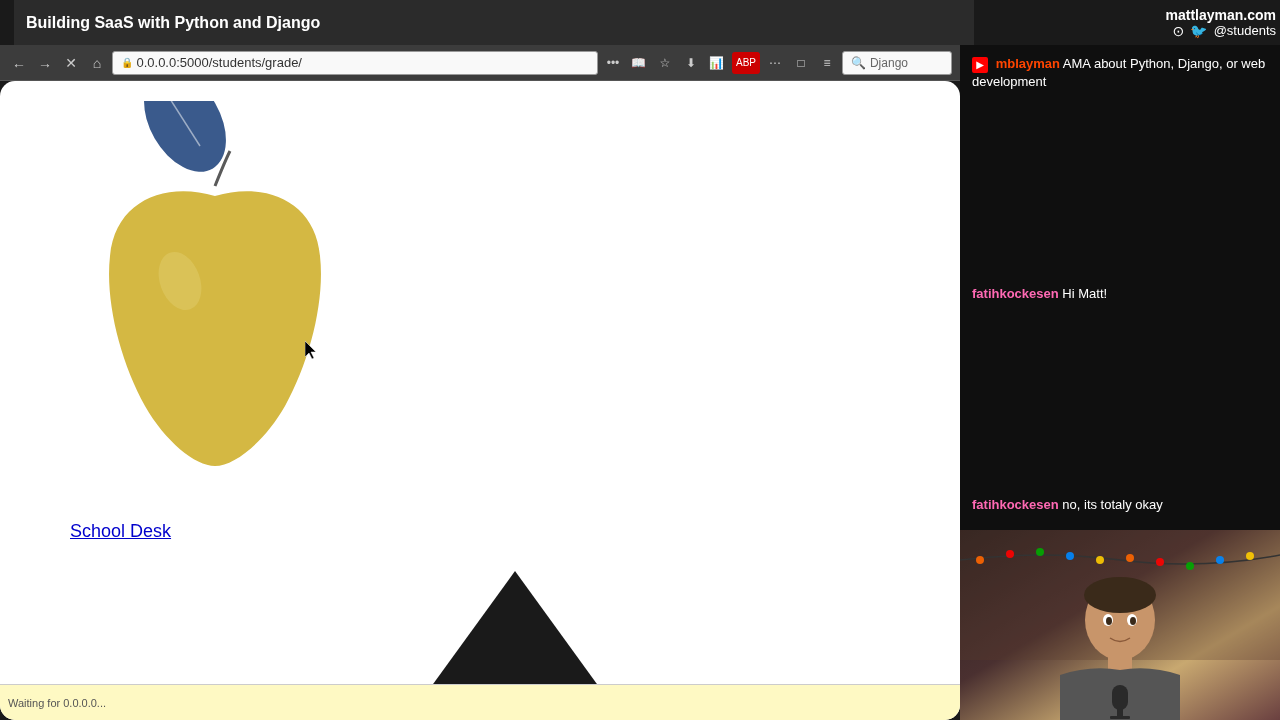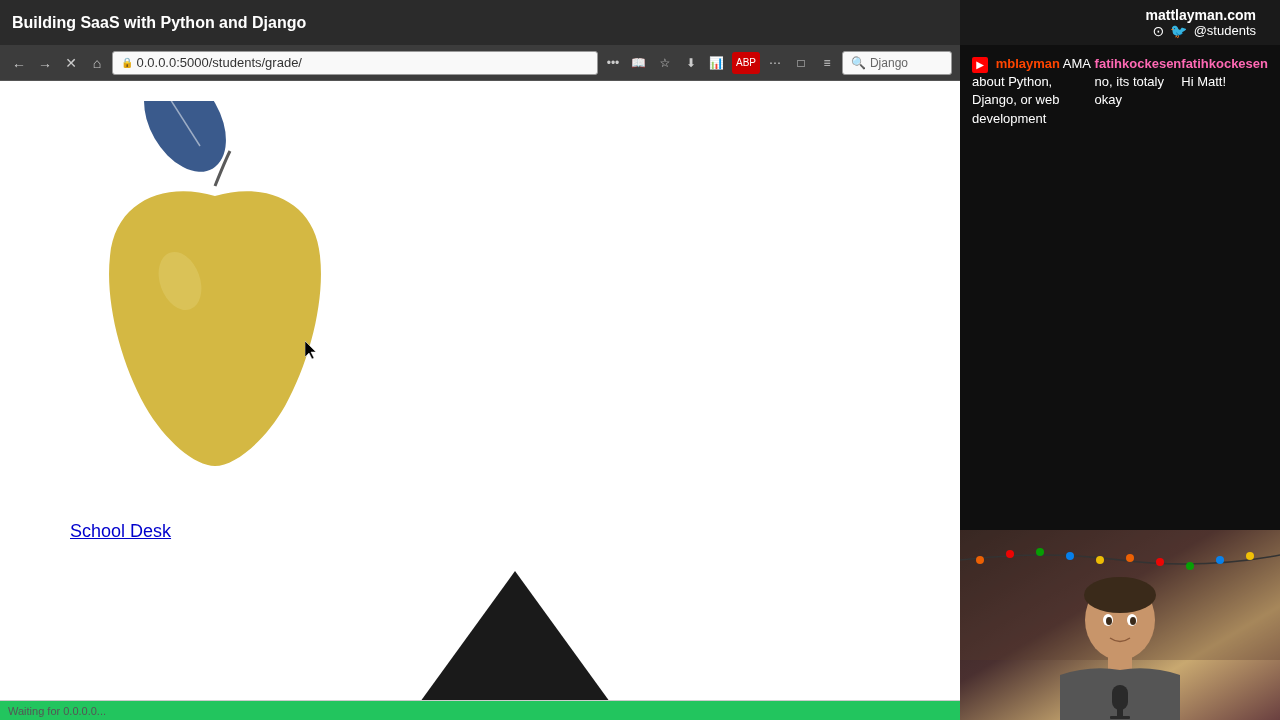--- a/index.html
+++ b/index.html
@@ -8,21 +8,21 @@
       height: 720px;
       background: #1a1a1a;
       font-family: Arial, sans-serif;
       overflow: hidden;
       position: relative;
     }
 
     
     .title-bar {
       position: absolute;
-      top: 0; left: 0;
+      top: 0; left: 14px;
       width: 960px;
       height: 45px;
       background: #2b2b2b;
       display: flex;
       align-items: center;
       padding: 0 12px;
       z-index: 10;
     }
     .title-text {
       color: #ffffff;
@@ -34,21 +34,21 @@
     .right-title {
       position: absolute;
       top: 0; right: 0;
       width: 320px;
       height: 45px;
       background: #1a1a1a;
       display: flex;
       flex-direction: column;
       align-items: flex-end;
       justify-content: center;
-      padding-right: 24px;
+      padding-right: 4px;
     }
     .right-title-main {
       color: #ffffff;
       font-size: 14px;
       font-weight: bold;
     }
     .right-title-social {
       color: #ffffff;
       font-size: 13px;
       display: flex;
@@ -127,20 +127,21 @@
     }
 
     
     .browser-content {
       position: absolute;
       top: 81px; left: 0;
       width: 960px;
       height: 639px;
       background: #ffffff;
       overflow: hidden;
+      border-radius: 15px;
     }
 
     
     .apple-container {
       position: absolute;
       top: 20px;
       left: 65px;
       width: 300px;
       height: 380px;
     }
@@ -166,22 +167,22 @@
       border-left: 145px solid transparent;
       border-right: 145px solid transparent;
       border-bottom: 200px solid #1a1a1a;
     }
 
     
     .status-bar {
       position: absolute;
       bottom: 0; left: 0;
       width: 960px;
-      height: 20px;
-      background: #22c55e;
+      height: 36px;
+      background: #fef9c3;
       border-top: 1px solid #ccc;
       display: flex;
       align-items: center;
       padding: 0 8px;
     }
     .status-text {
       font-size: 11px;
       color: #555;
     }
 
@@ -206,22 +207,22 @@
       display: flex;
       flex-direction: column;
     }
 
     
     .chat-area {
       flex: 1;
       padding: 10px 12px;
       overflow: hidden;
       display: flex;
-      flex-direction: row;
-      justify-content: center;
+      flex-direction: column;
+      justify-content: space-between;
     }
 
     .chat-message {
       margin-bottom: 6px;
       font-size: 13px;
       line-height: 1.4;
     }
     .chat-username {
       font-weight: bold;
     }
@@ -345,26 +346,26 @@
   <div class="chat-area">
 
     <div class="chat-message">
       <span class="chat-icon">▶</span>
       <span class="chat-username mblayman">mblayman</span>
       <span class="chat-text"> AMA about Python, Django, or web development</span>
     </div>
 
     <div class="chat-message">
       <span class="chat-username fatihkockesen">fatihkockesen</span>
-      <span class="chat-text"> no, its totaly okay</span>
+      <span class="chat-text"> Hi Matt!</span>
     </div>
 
     <div class="chat-message">
       <span class="chat-username fatihkockesen">fatihkockesen</span>
-      <span class="chat-text"> Hi Matt!</span>
+      <span class="chat-text"> no, its totaly okay</span>
     </div>
 
   </div>
 
   <div class="webcam-area">
     <svg width="320" height="190" viewBox="0 0 320 190" xmlns="http://www.w3.org/2000/svg">
 
       <defs>
         <linearGradient id="bgGrad" x1="0%" y1="0%" x2="100%" y2="100%">
           <stop offset="0%" style="stop-color:#2a1f1f;stop-opacity:1"></stop>

